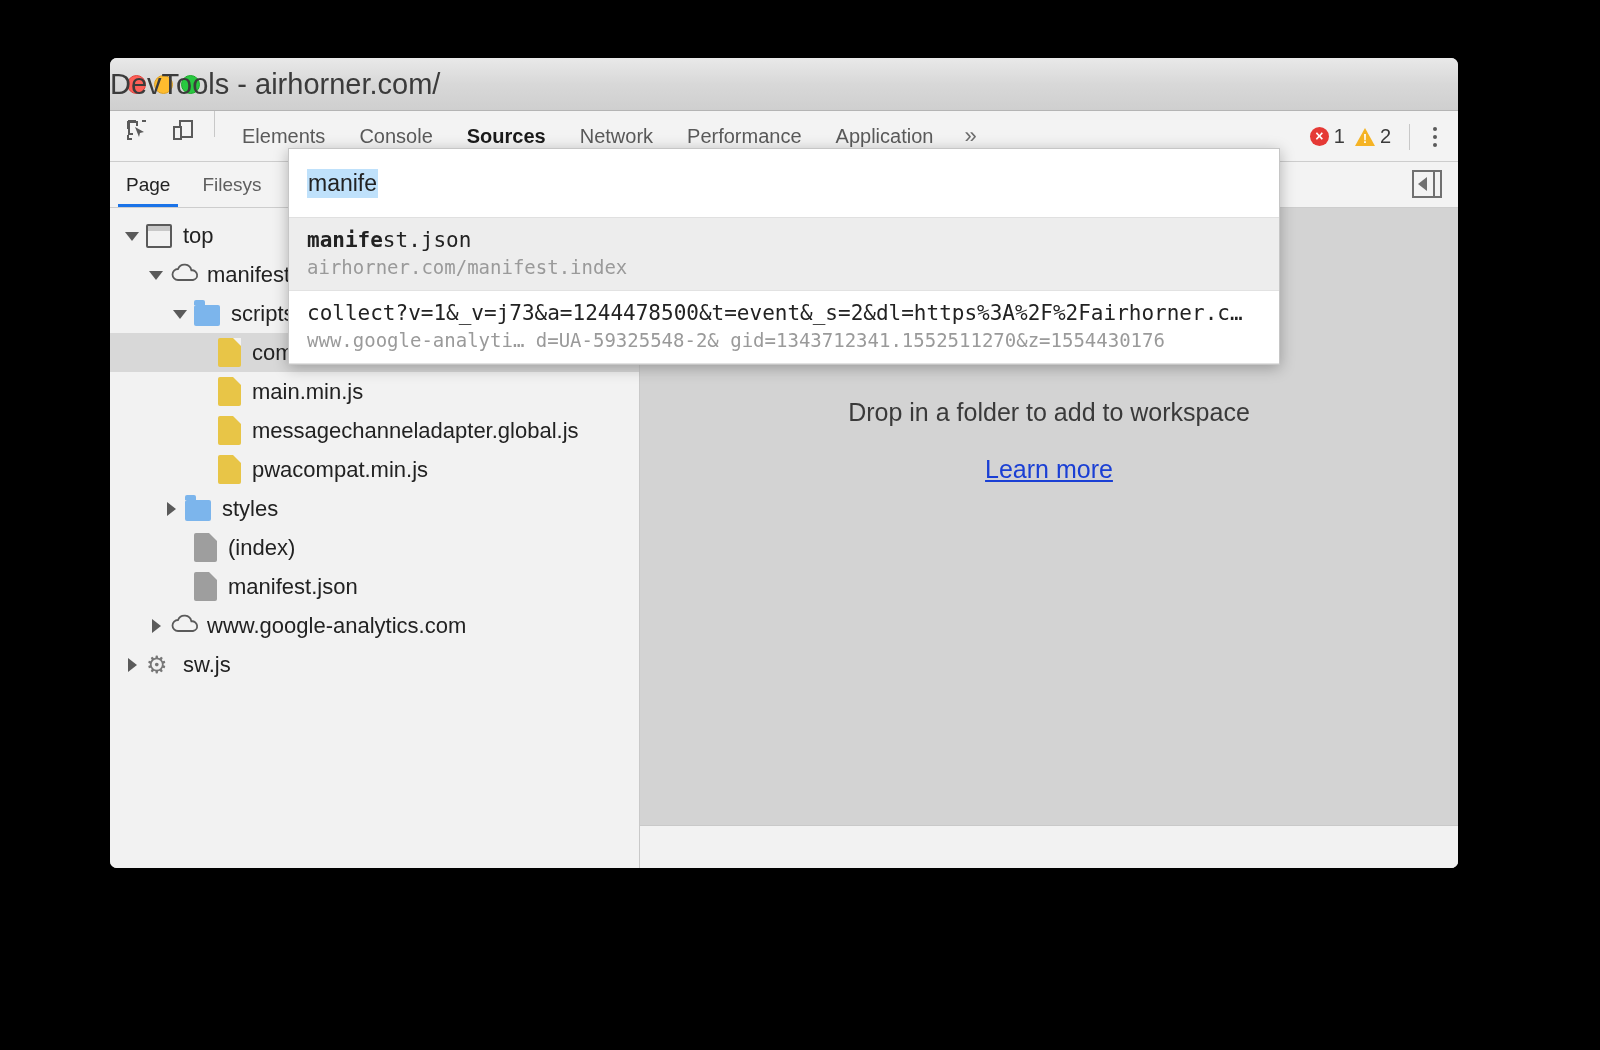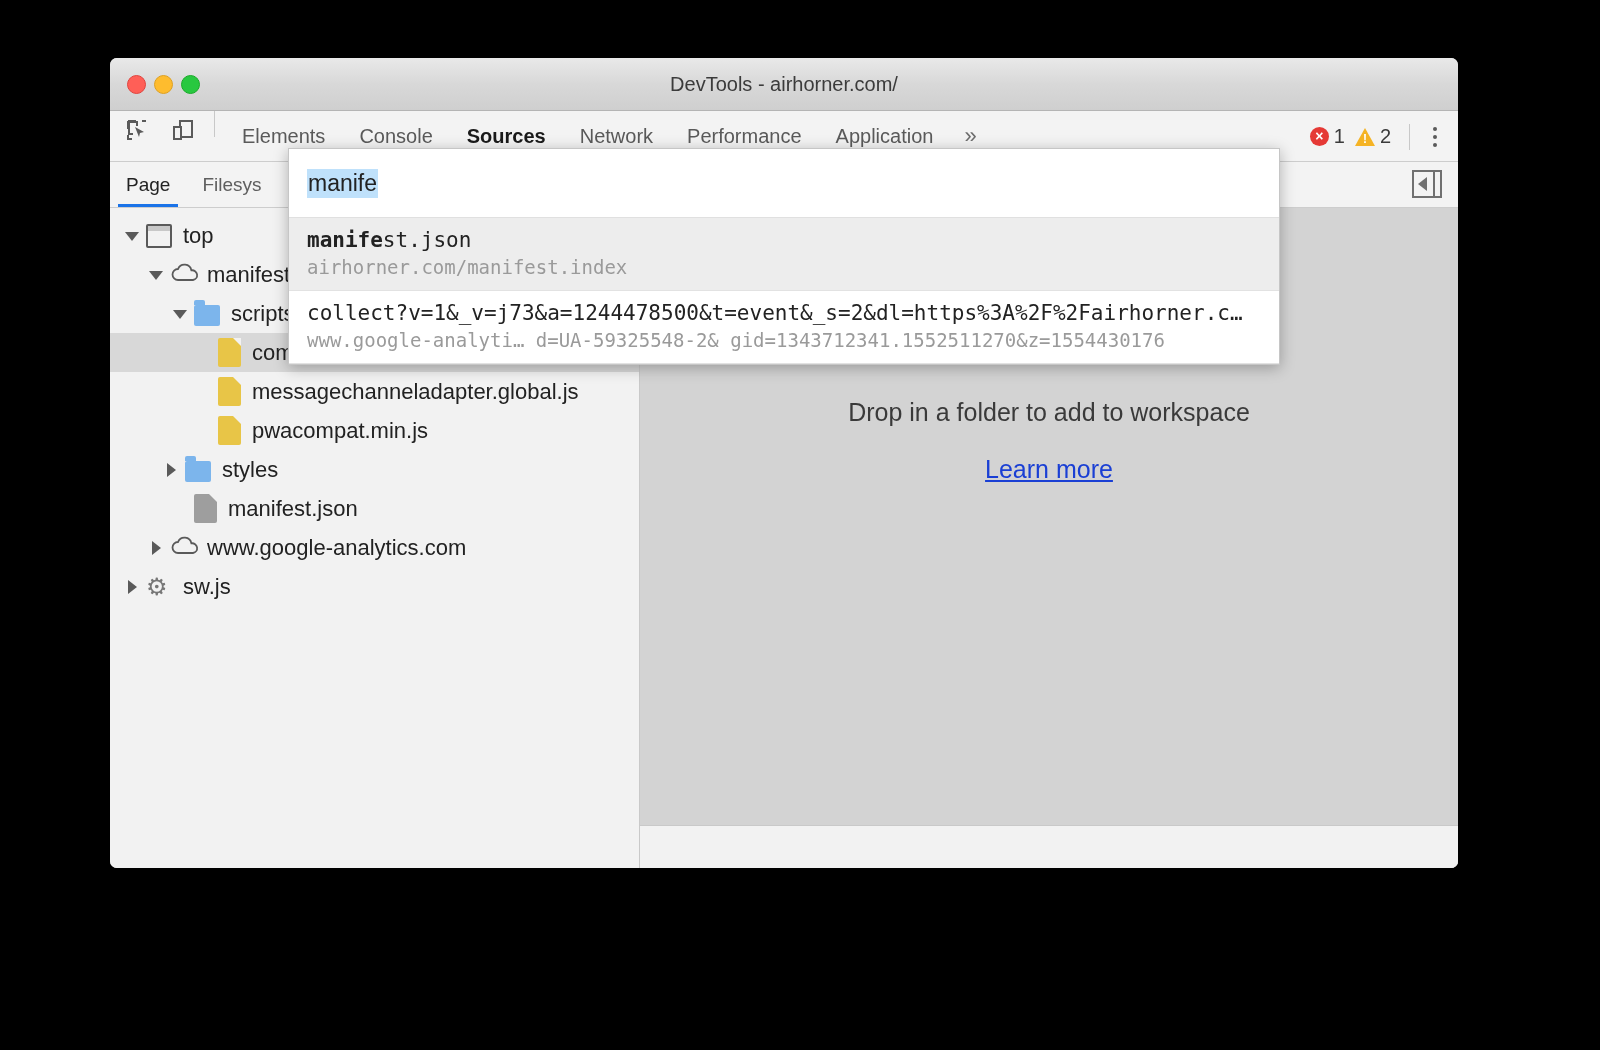--- a/index.html
+++ b/index.html
@@ -46,22 +46,21 @@
     border-radius: 50%;
     box-sizing: border-box;
   }
   .light.close   { background: #ff5f57; border: 1px solid #e0443e; }
   .light.min     { background: #febc2e; border: 1px solid #dea123; }
   .light.max     { background: #28c840; border: 1px solid #1aab29; }
   #window-title {
     position: absolute;
     left: 0; right: 0; top: 0;
     line-height: 52px;
-    text-align: center;
-    font-size: 20px;
+    font-size: 29px;
     color: #3b3b3b;
     font-family: "Liberation Sans", sans-serif;
   }
 
   
   #devtools-toolbar {
     position: relative;
     height: 51px;
     background: #f3f3f3;
     border-bottom: 1px solid #cdcdcd;
@@ -497,37 +496,45 @@
         <span class="twisty open"></span>
         <span class="ico folder"></span>
         <span>scripts</span>
       </div>
 
       <div class="tree-row selected" style="padding-left:108px">
         <span class="ico jsfile"></span>
         <span>comlink.global.js</span>
       </div>
 
+      <div class="tree-row" style="padding-left:108px">
+        <span class="ico jsfile"></span>
+        <span>main.min.js</span>
+      </div>
 
       <div class="tree-row" style="padding-left:108px">
         <span class="ico jsfile"></span>
         <span>messagechanneladapter.global.js</span>
       </div>
 
       <div class="tree-row" style="padding-left:108px">
         <span class="ico jsfile"></span>
         <span>pwacompat.min.js</span>
       </div>
 
       <div class="tree-row" style="padding-left:53px">
         <span class="twisty closed"></span>
         <span class="ico folder"></span>
         <span>styles</span>
       </div>
 
+      <div class="tree-row" style="padding-left:84px">
+        <span class="ico docfile"></span>
+        <span>(index)</span>
+      </div>
 
       <div class="tree-row" style="padding-left:84px">
         <span class="ico docfile"></span>
         <span>manifest.json</span>
       </div>
 
       <div class="tree-row" style="padding-left:38px">
         <span class="twisty closed"></span>
         <span class="ico cloud">
           <svg width="30" height="22" viewBox="0 0 30 22">

